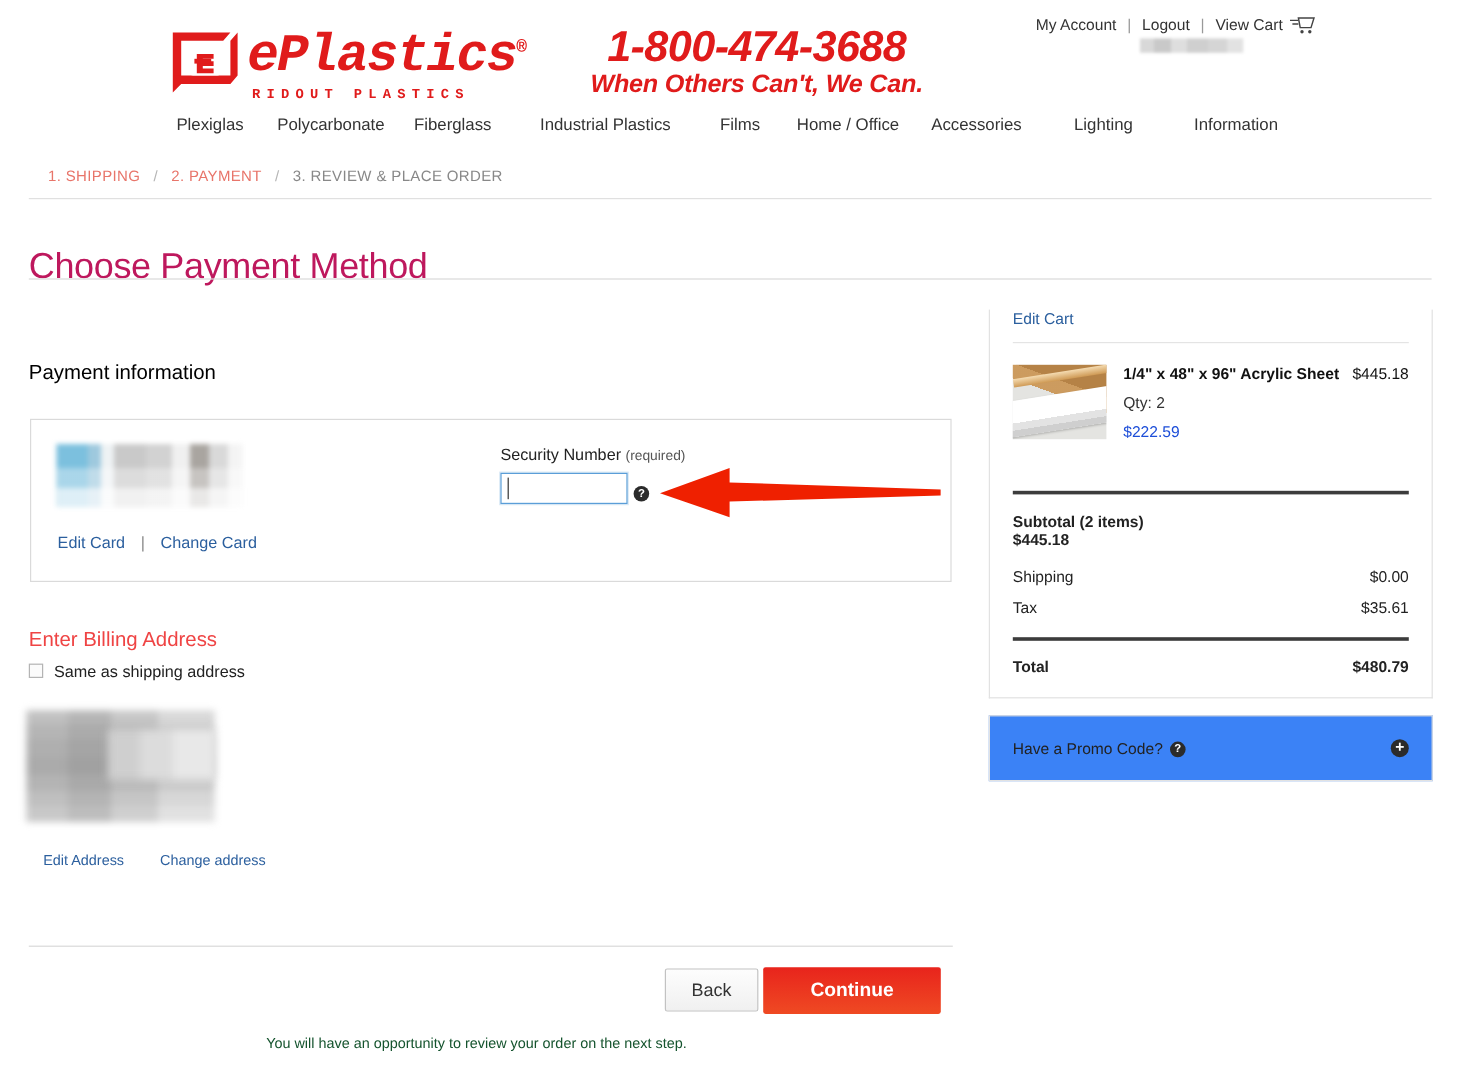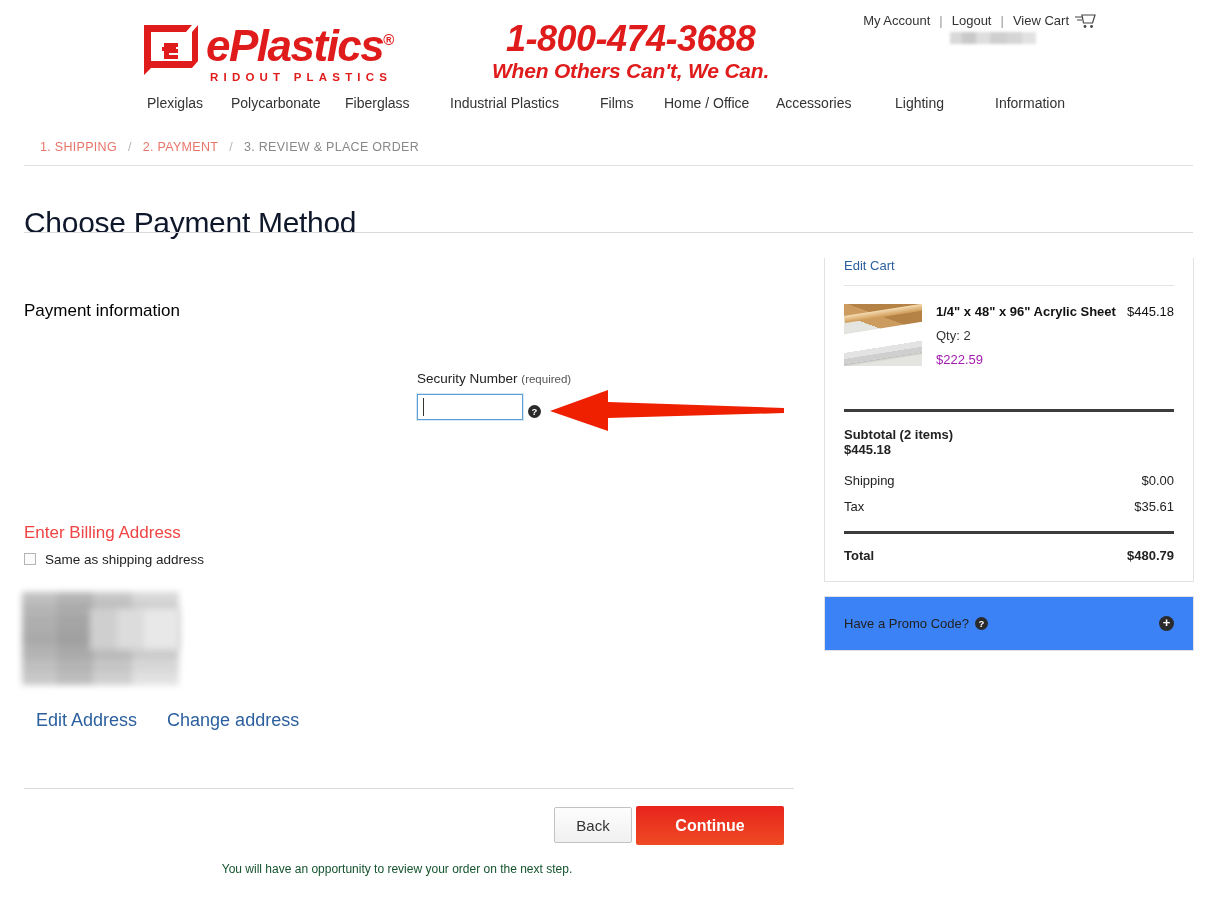--- a/index.html
+++ b/index.html
@@ -8,21 +8,21 @@
     width: 1232px; height: 897px;
     background: #ffffff;
     font-family: "Liberation Sans", sans-serif;
     color: #222;
     overflow: hidden;
   }
   .page { position: relative; width: 1232px; height: 897px; }
 
   
   .header { position: relative; height: 95px; }
-  .logo-wrap { position: absolute; left: 142px; top: 18px; display: flex; align-items: center; }
+  .logo-wrap { position: absolute; left: 142px; top: 18px; display: flex; align-items: center; font-family: Liberation Mono, monospace; }
   .logo-mark { width: 58px; height: 56px; position: relative; }
   .logo-text { margin-left: 6px; }
   .logo-name { font-size: 44px; font-weight: bold; color: #e01b1b; letter-spacing: -1.5px; line-height: 44px; font-style: italic; }
   .logo-reg { font-size: 15px; vertical-align: super; font-style: normal; }
   .logo-sub { font-size: 11.5px; color: #e01b1b; letter-spacing: 5.2px; font-weight: bold; margin-top: 3px; margin-left: 4px; }
 
   .phone-wrap { position: absolute; left: 492px; top: 20px; text-align: center; }
   .phone-num { font-size: 36px; font-weight: bold; color: #e01b1b; letter-spacing: -0.5px; line-height: 38px; font-style: italic; }
   .phone-tag { font-size: 21px; font-weight: bold; color: #e01b1b; letter-spacing: -0.2px; font-style: italic; margin-top: 1px; }
 
@@ -43,21 +43,21 @@
 
   
   .crumbs { position: absolute; left: 40px; top: 140px; font-size: 12.5px; letter-spacing: 0.3px; }
   .crumbs span { display: inline-block; }
   .crumb-active { color: #e8756a; }
   .crumb-inactive { color: #888; }
   .crumb-sep { color: #b5b5b5; margin: 0 11px; }
   .rule-top { position: absolute; left: 24px; top: 165px; width: 1169px; height: 1px; background: #e0e0e0; }
 
   
-  .page-title { position: absolute; left: 24px; top: 186px; font-size: 30px; font-weight: normal; color: #0f172a; letter-spacing: -0.3px; }
+  .page-title { position: absolute; left: 24px; top: 186px; font-size: 30px; font-weight: normal; color: #be185d; letter-spacing: -0.3px; }
   .rule-title { position: absolute; left: 24px; top: 232px; width: 1169px; height: 1px; background: #d9d9d9; }
 
   
   .paywith { position: absolute; left: 24px; top: 255px; font-size: 19px; color: #000; }
   .payinfo { position: absolute; left: 24px; top: 301px; font-size: 17px; color: #000; }
 
   .card-box {
     position: absolute; left: 25px; top: 349px;
     width: 768px; height: 136px;
     border: 1px solid #dadada; background: #fff;
@@ -104,21 +104,21 @@
       linear-gradient(180deg,#e9e9e9 0 12%,#dcdcdc 12% 26%,#d4d4d4 26% 42%,#cfcfcf 42% 58%,#dadada 58% 72%,#e8e8e8 72% 86%,#f3f3f3 86% 100%),
       linear-gradient(90deg,#d2d2d2 0 22%,#c6c6c6 22% 45%,#d9d9d9 45% 70%,#ececec 70% 100%);
     background-blend-mode: multiply;
     filter: blur(3px);
   }
   .redact-addr2 {
     position: absolute; left: 90px; top: 608px; width: 90px; height: 42px;
     background: linear-gradient(90deg,#cfcfcf 0 30%,#dcdcdc 30% 60%,#e8e8e8 60% 100%);
     filter: blur(3.5px);
   }
-  .addr-links { position: absolute; left: 36px; top: 710px; font-size: 18px; }
+  .addr-links { position: absolute; left: 36px; top: 710px; font-size: 12px; }
   .addr-links a { color: #2b5f9e; text-decoration: none; }
   .addr-links .gap { display: inline-block; width: 30px; }
 
   .rule-bottom { position: absolute; left: 24px; top: 788px; width: 770px; height: 1px; background: #d9d9d9; }
 
   .btn-back {
     position: absolute; left: 554px; top: 807px; width: 78px; height: 36px;
     background: linear-gradient(180deg,#fdfdfd 0%,#f0f0f0 100%);
     border: 1px solid #c2c2c2; border-radius: 2px;
     font-family: "Liberation Sans", sans-serif; font-size: 15px; color: #333; cursor: pointer;
@@ -160,21 +160,21 @@
   .thumb .edge {
     position: absolute; left: 0; top: 5px; width: 90px; height: 7px;
     background: linear-gradient(180deg,#f5dcb2,#cf9a55);
     transform: rotate(-9deg);
   }
   .item-info { flex: 1; min-width: 0; }
   .item-row1 { display: flex; justify-content: space-between; align-items: baseline; }
   .item-name { font-size: 13px; font-weight: bold; color: #111; }
   .item-total { font-size: 13px; color: #111; white-space: nowrap; padding-left: 10px; }
   .item-qty { font-size: 13px; color: #333; margin-top: 9px; }
-  .item-each { font-size: 13px; color: #a21caf; margin-top: 9px; }
+  .item-each { font-size: 13px; color: #1d4ed8; margin-top: 9px; }
 
   .hr-dark { height: 3px; background: #3c3c3c; margin-top: 42px; }
   .tot-row { display: flex; justify-content: space-between; font-size: 13px; color: #222; }
   .tot-sub { font-weight: bold; padding-top: 15px; padding-bottom: 16px; flex-direction: column; }
   .tot-line { padding-bottom: 11px; }
   .hr-dark2 { height: 3px; background: #3c3c3c; margin-top: 6px; }
   .tot-grand { font-weight: bold; padding-top: 14px; padding-bottom: 18px; }
 
   .promo {
     margin-top: 14px; border: 1px solid #e2e2e2; background: #3b82f6;
@@ -247,20 +247,26 @@
   <div class="crumbs">
     <span class="crumb-active">1. SHIPPING</span><span class="crumb-sep">/</span><span class="crumb-active">2. PAYMENT</span><span class="crumb-sep">/</span><span class="crumb-inactive">3. REVIEW &amp; PLACE ORDER</span>
   </div>
   <div class="rule-top"></div>
 
   <h1 class="page-title">Choose Payment Method</h1>
   <div class="rule-title"></div>
 
   <div class="payinfo">Payment information</div>
 
+  <div class="card-box">
+    <div class="redact-card"></div>
+    <div class="card-links">
+      <a href="#">Edit Card</a><span class="sep">|</span><a href="#">Change Card</a>
+    </div>
+  </div>
 
   <div class="sec-label">
     <span>Security Number</span>
     <span class="sec-req">(required)</span>
   </div>
   <input class="sec-input" type="text" value="" style="">
   <div class="caret"></div>
   <div class="help-icon">?</div>
 
   <div class="arrow">

